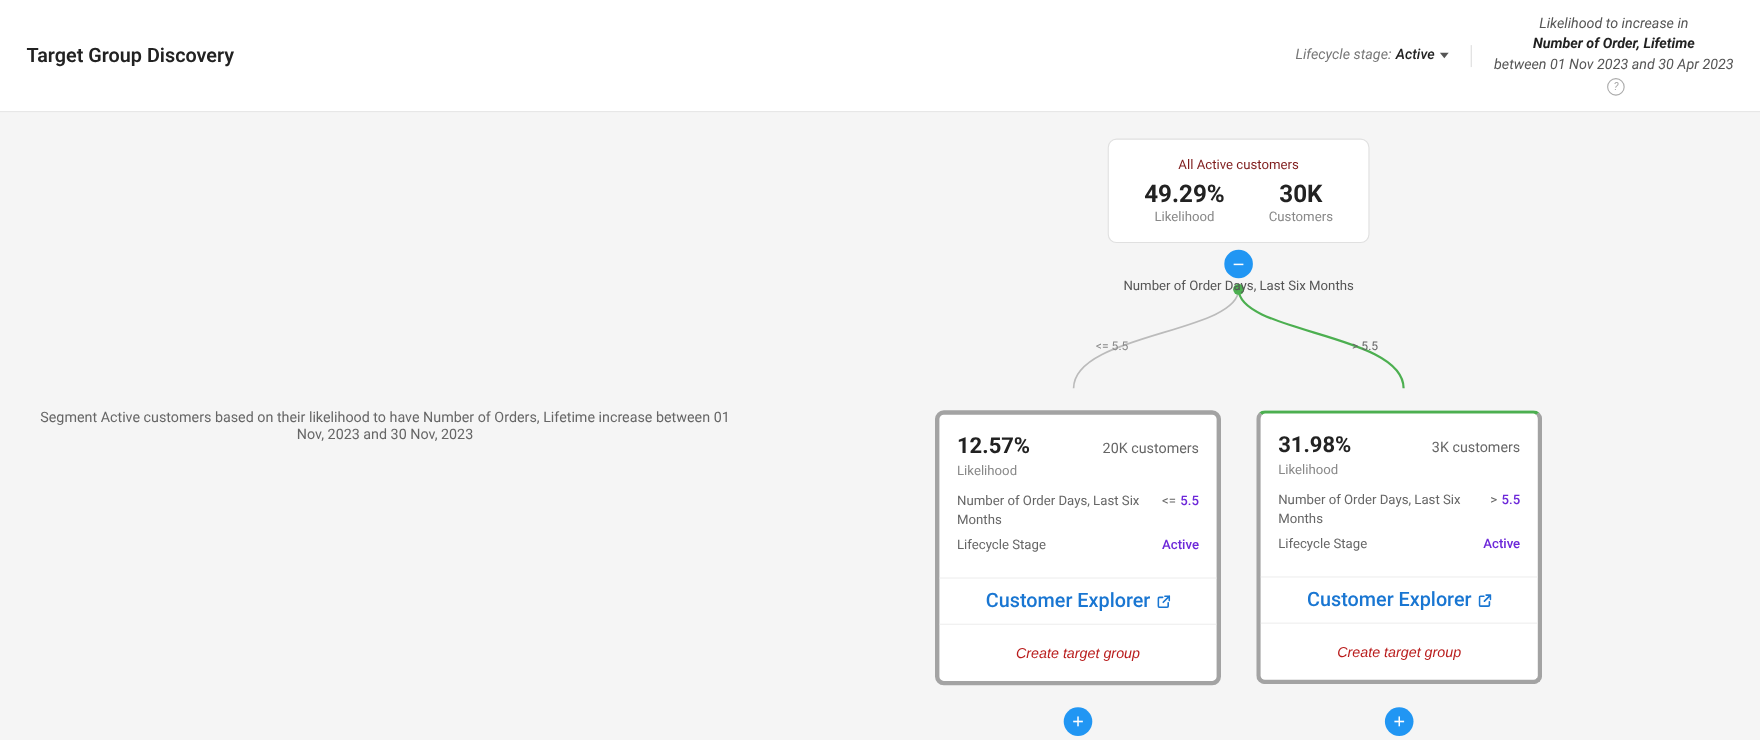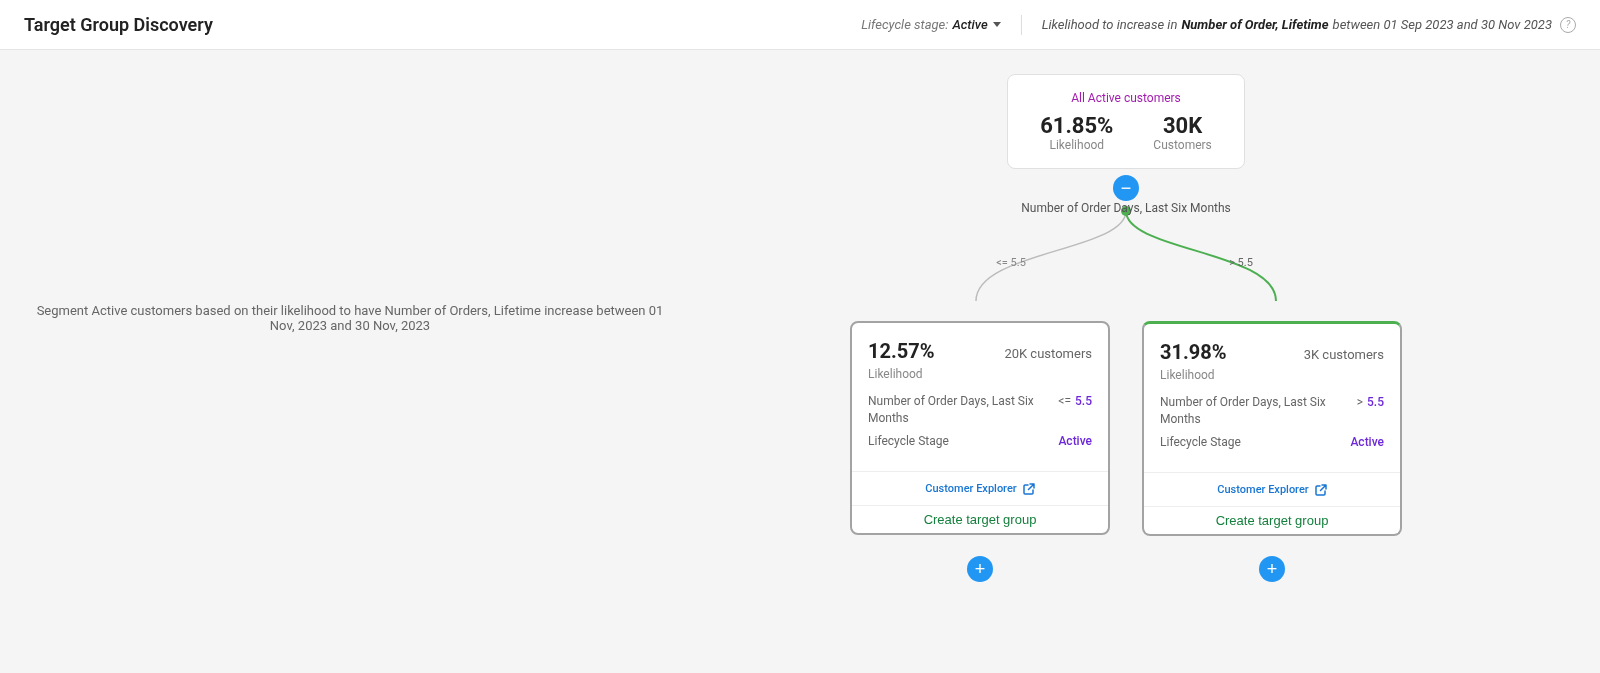--- a/index.html
+++ b/index.html
@@ -73,20 +73,21 @@
       background: #ddd;
       margin: 0 12px;
     }
 
     .likelihood-section {
       display: flex;
       align-items: center;
       gap: 4px;
       font-size: 13px;
       color: #555;
+      flex-direction: column;
     }
 
     .likelihood-highlight {
       font-weight: 700;
       color: #222;
     }
 
     .info-icon {
       display: inline-flex;
       align-items: center;
@@ -130,21 +131,21 @@
       border: 1px solid #e0e0e0;
       border-radius: 8px;
       padding: 16px 32px;
       text-align: center;
       min-width: 220px;
       position: relative;
     }
 
     .root-card-subtitle {
       font-size: 12px;
-      color: #a21caf;
+      color: #7f1d1d;
       margin-bottom: 8px;
     }
 
     .root-card-stats {
       display: flex;
       gap: 40px;
       align-items: flex-start;
     }
 
     .stat-block {
@@ -185,21 +186,21 @@
     .branch-row {
       display: flex;
       gap: 32px;
       align-items: flex-start;
       margin-top: 0;
     }
 
     
     .branch-card {
       background: #fff;
-      border: 2px solid #a3a3a3;
+      border: 4px solid #a3a3a3;
       border-radius: 8px;
       width: 260px;
       overflow: hidden;
     }
 
     .branch-card.highlighted {
       border-top: 3px solid #4CAF50;
     }
 
     .branch-card-body {
@@ -263,44 +264,45 @@
       border-top: 1px solid #eee;
       padding: 10px 16px;
     }
 
     .customer-explorer-link {
       display: flex;
       align-items: center;
       justify-content: center;
       gap: 6px;
       color: #1976D2;
-      font-size: 11px;
+      font-size: 18px;
       font-weight: 500;
       cursor: pointer;
       text-decoration: none;
     }
 
     .external-link-icon {
       display: inline-flex;
       align-items: center;
       justify-content: center;
     }
 
     .create-target-btn {
       display: block;
       width: 100%;
       text-align: center;
       border: none;
       background: none;
-      color: #15803d;
+      color: #b91c1c;
       font-size: 13px;
       font-weight: 500;
-      padding: 6px 0;
+      padding: 18px 0;
       cursor: pointer;
       border-top: 1px solid #eee;
+      font-style: italic;
     }
 
     .plus-btn {
       width: 26px;
       height: 26px;
       border-radius: 50%;
       background: #2196F3;
       color: #fff;
       border: none;
       font-size: 18px;
@@ -334,37 +336,37 @@
       <span class="lifecycle-label">Lifecycle stage:</span>
       <span class="lifecycle-value">
         <span>Active</span>
         <span class="chevron-down"></span>
       </span>
     </div>
     <div class="divider-v"></div>
     <div class="likelihood-section">
       <span>Likelihood to increase in</span>
       <span class="likelihood-highlight">Number of Order, Lifetime</span>
-      <span>between 01 Sep 2023 and 30 Nov 2023</span>
+      <span>between 01 Nov 2023 and 30 Apr 2023</span>
       <span class="info-icon">?</span>
     </div>
   </div>
 </div>
 
 <div class="main-content">
 
   <p class="segment-description">Segment Active customers based on their likelihood to have Number of Orders, Lifetime increase between 01 Nov, 2023 and 30 Nov, 2023</p>
 
   <div class="tree-container">
 
     <div class="root-card">
       <div class="root-card-subtitle">All Active customers</div>
       <div class="root-card-stats">
         <div class="stat-block">
-          <span class="stat-value">61.85%</span>
+          <span class="stat-value">49.29%</span>
           <span class="stat-label">Likelihood</span>
         </div>
         <div class="stat-block">
           <span class="stat-value">30K</span>
           <span class="stat-label">Customers</span>
         </div>
       </div>
     </div>
 
     <button class="minus-btn">−</button>

